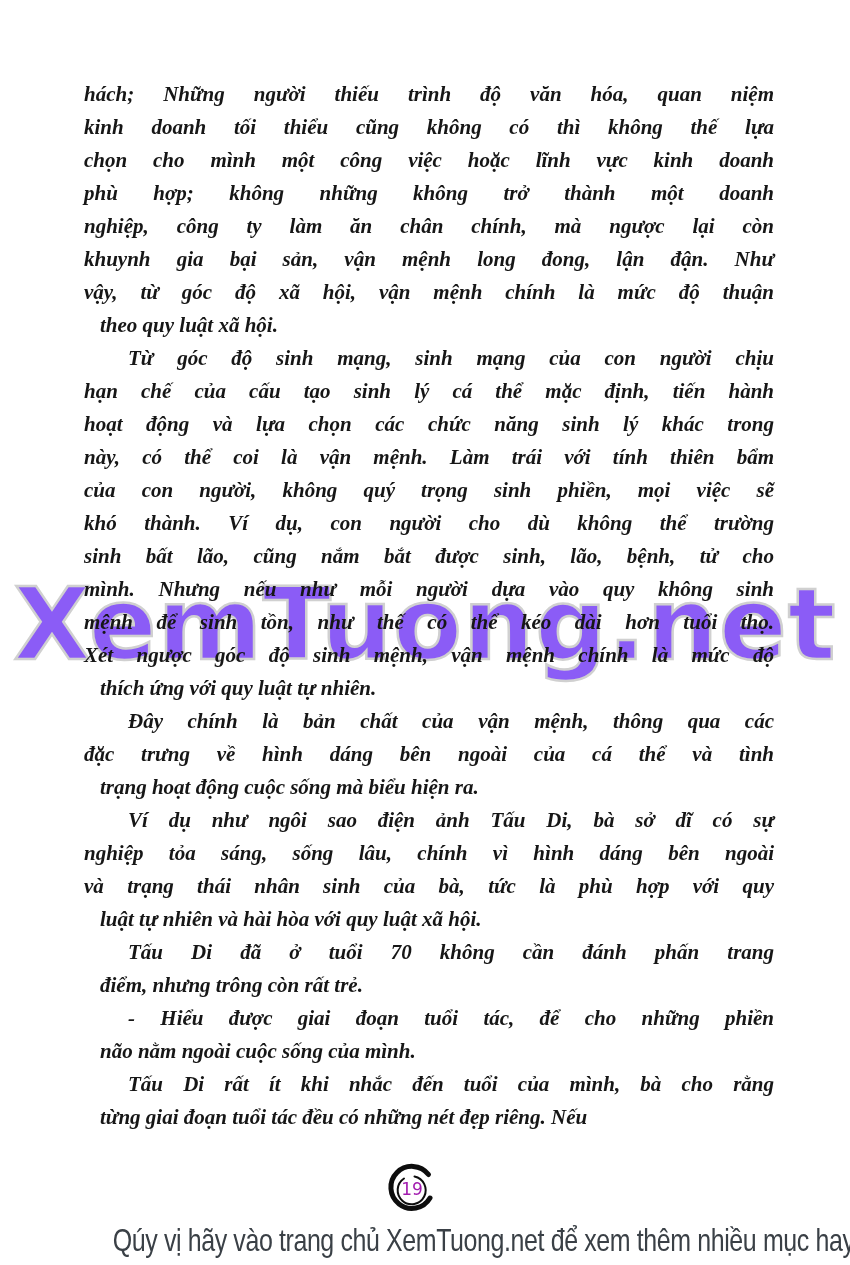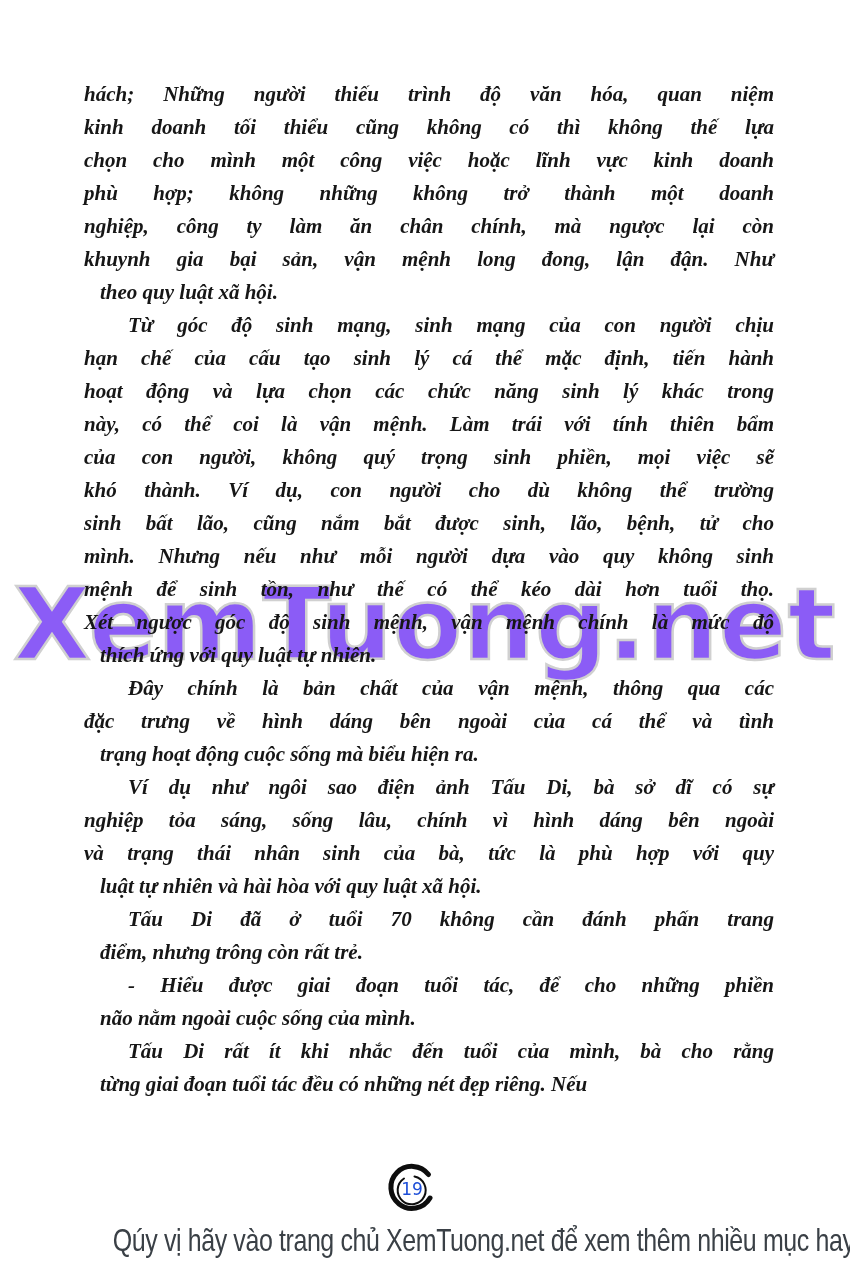--- a/index.html
+++ b/index.html
@@ -63,21 +63,21 @@
   }
   .pagenum-wrap svg { position: absolute; left: 0; top: 0; }
   .pagenum {
     position: absolute;
     left: 0;
     top: 17px;
     width: 56px;
     text-align: center;
     font-family: "DejaVu Sans", sans-serif;
     font-size: 17px;
-    color: #1d4ed8;
+    color: #a21caf;
   }
   
   .footer {
     position: absolute;
     left: 0;
     right: 0;
     bottom: 6px;
     text-align: center;
     z-index: 1;
   }
@@ -101,20 +101,21 @@
   <div class="watermark">XemTuong.net</div>
 
   <div class="content">
       <div class="paragraph">
         <div class="line">hách; Những người thiếu trình độ văn hóa, quan niệm</div>
         <div class="line">kinh doanh tối thiểu cũng không có thì không thế lựa</div>
         <div class="line">chọn cho mình một công việc hoặc lĩnh vực kinh doanh</div>
         <div class="line">phù hợp; không những không trở thành một doanh</div>
         <div class="line">nghiệp, công ty làm ăn chân chính, mà ngược lại còn</div>
         <div class="line">khuynh gia bại sản, vận mệnh long đong, lận đận. Như</div>
+        <div class="line">vậy, từ góc độ xã hội, vận mệnh chính là mức độ thuận</div>
         <div class="line last">theo quy luật xã hội.</div>
       </div>
       <div class="paragraph">
         <div class="line indent">Từ góc độ sinh mạng, sinh mạng của con người chịu</div>
         <div class="line">hạn chế của cấu tạo sinh lý cá thể mặc định, tiến hành</div>
         <div class="line">hoạt động và lựa chọn các chức năng sinh lý khác trong</div>
         <div class="line">này, có thể coi là vận mệnh. Làm trái với tính thiên bẩm</div>
         <div class="line">của con người, không quý trọng sinh phiền, mọi việc sẽ</div>
         <div class="line">khó thành. Ví dụ, con người cho dù không thể trường</div>
         <div class="line">sinh bất lão, cũng nắm bắt được sinh, lão, bệnh, tử cho</div>

